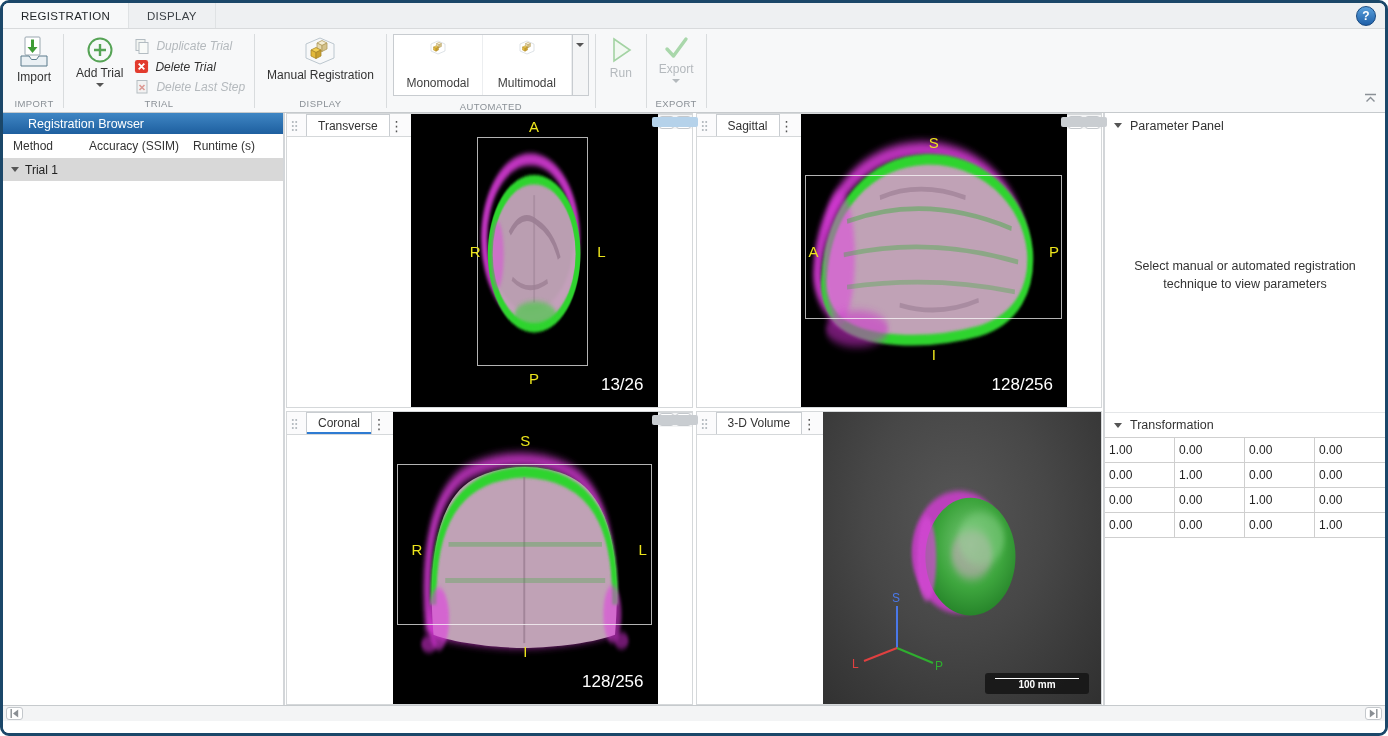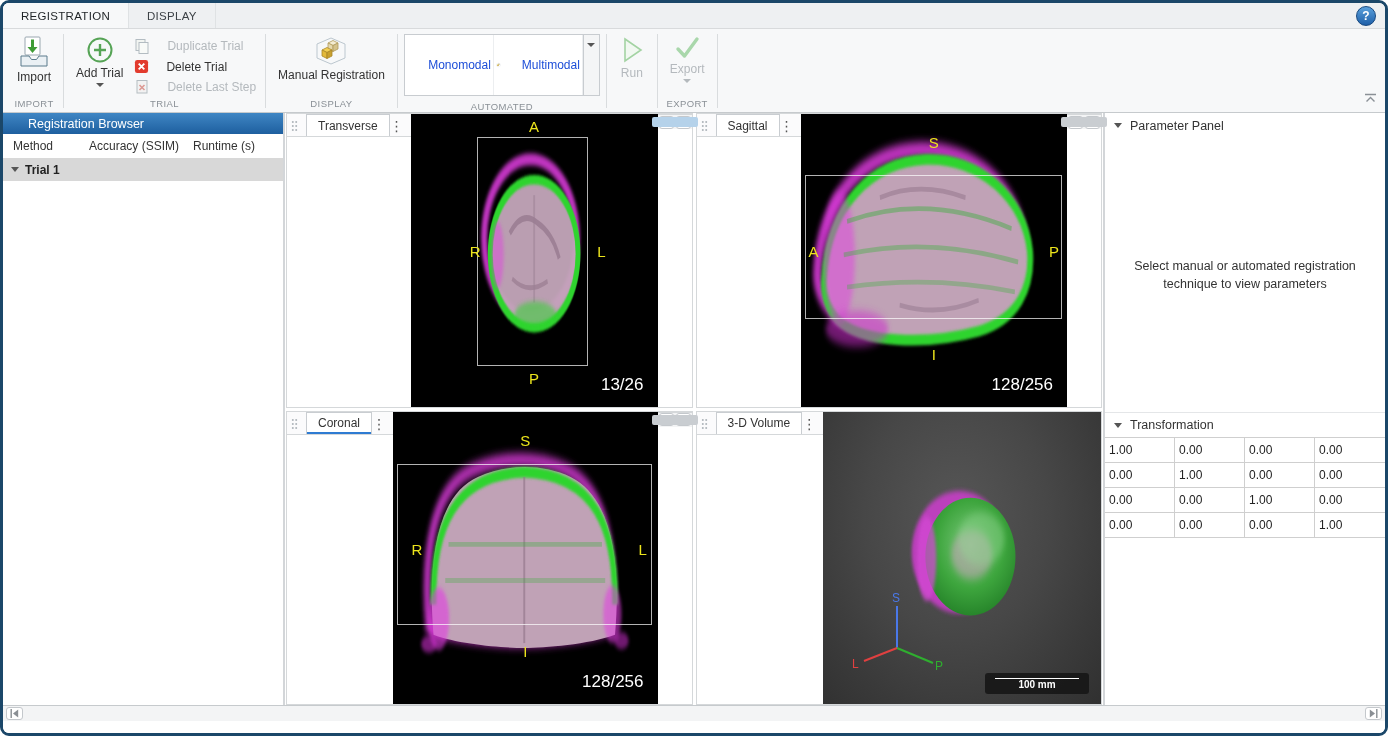--- a/index.html
+++ b/index.html
@@ -27,44 +27,44 @@
   .section-label { font-size:9.5px; color:#8a9096; text-align:center; padding:1px 4px 3px;
                    letter-spacing:.4px; white-space:nowrap; }
   .vdiv { width:1px; background:#d9dcde; margin:4px 0; flex:none; }
   .big-btn { display:flex; flex-direction:column; align-items:center; gap:2px; padding:3px 7px 1px;
              border-radius:3px; font-size:12px; color:#333; white-space:nowrap; }
   .big-btn.disabled { color:#b4b9bd; }
   .caret { width:0; height:0; border-left:4px solid transparent; border-right:4px solid transparent;
            border-top:4px solid #555; margin-top:1px; }
   .caret.dim { border-top-color:#b4b9bd; }
   .small-col { display:flex; flex-direction:column; gap:5px; padding:5px 4px 0 2px; }
-  .small-btn { display:flex; align-items:center; gap:17px; font-size:12px; color:#333; white-space:nowrap; }
+  .small-btn { display:flex; align-items:center; gap:6px; font-size:12px; color:#333; white-space:nowrap;font-style:italic; }
   .small-btn.disabled { color:#b4b9bd; }
 
   .gallery { display:flex; align-items:stretch; background:#fff; border:1px solid #c8ccd0;
              margin:4px 1px 4px 1px; height:62px; }
-  .gallery-item { width:89px; display:flex; flex-direction:row; align-items:center;
-                  justify-content:flex-end; gap:21px; font-size:12px; color:#1d4ed8; padding:5px 2px 5px;
+  .gallery-item { width:89px; display:flex; flex-direction:column; align-items:center;
+                  justify-content:flex-end; gap:21px; font-size:12px; color:#404040; padding:5px 2px 5px;
                   white-space:nowrap; overflow:hidden; }
   .gallery-drop { width:16px; display:flex; align-items:flex-start; justify-content:center;
                   padding-top:7px; border-left:1px solid #c8ccd0; background:#f4f5f6; }
   .collapse-btn { position:absolute; right:8px; bottom:5px; }
 
   
   .main { flex:1; display:flex; min-height:0; }
 
   
   .left-panel { width:282px; flex:none; border-right:2px solid #d3d6d9; display:flex;
                 flex-direction:column; background:#fff; }
   .lp-title { height:21px; flex:none; background:linear-gradient(#3f86c4,#1e5f9f); color:#fff;
               font-size:12.5px; display:flex; align-items:center; padding:0 25px; }
   .lp-cols { height:24px; flex:none; display:grid; grid-template-columns:76px 104px 1fr;
              align-items:center; font-size:12px; color:#333; padding-left:10px; }
   .lp-row { height:23px; flex:none; background:#d8d8d8; display:flex; align-items:center; gap:6px;
-            padding:0 8px; font-size:12px; font-weight:bold; color:#222; }
+            padding:0 8px; font-size:12px; font-weight:normal; color:#222; }
   .tri-down { width:0; height:0; border-left:4px solid transparent; border-right:4px solid transparent;
               border-top:5px solid #555; flex:none; }
 
   
   .center { flex:1; display:grid; grid-template-columns:1fr 1fr; grid-template-rows:1fr 1fr;
             gap:3px; background:#fff; padding:0 1px; min-width:0; }
   .viewport { display:flex; flex-direction:row; min-height:0; border:1px solid #d5d8da; background:#fff; }
   .vp-tabstrip { height:23px; flex:none; background:#fbfbfc; border-bottom:1px solid #d5d8da;
                  display:flex; align-items:flex-end; }
   .vp-grip { width:7px; height:12px; margin:0 0 4px 4px; flex:none;

